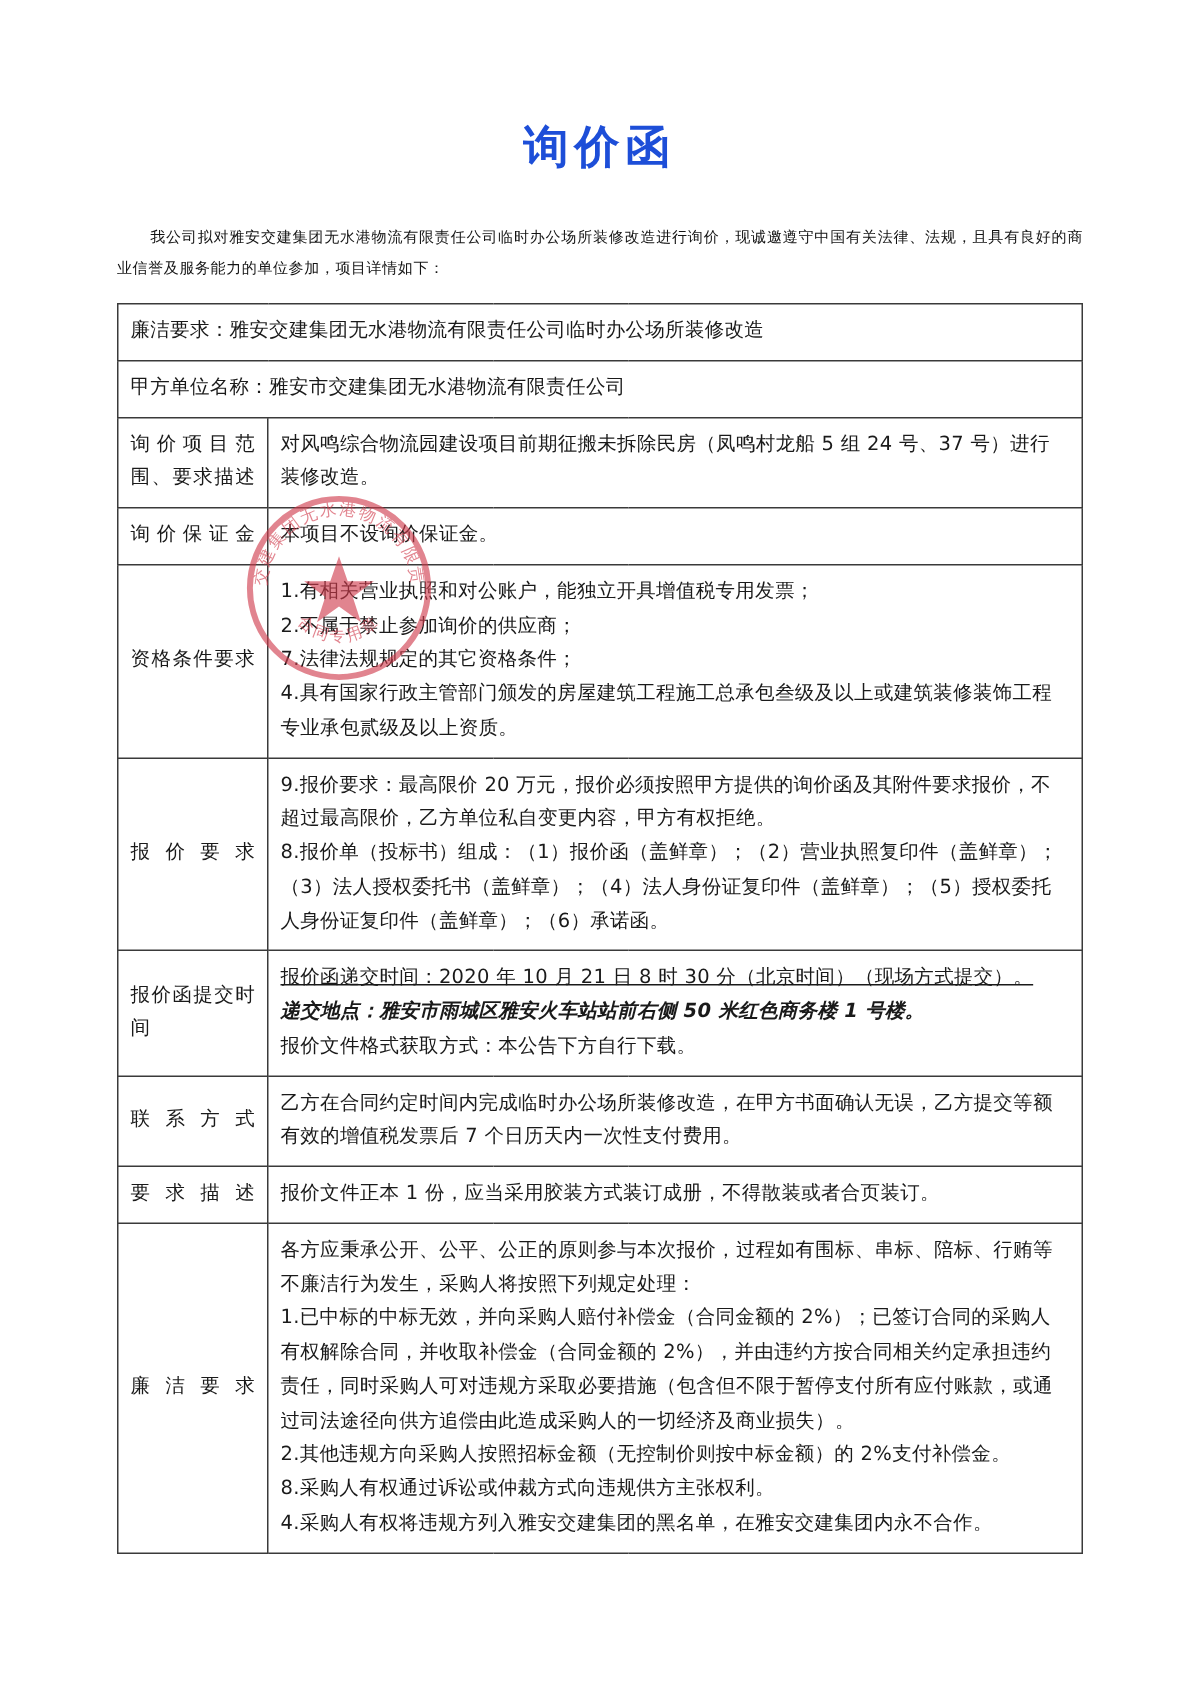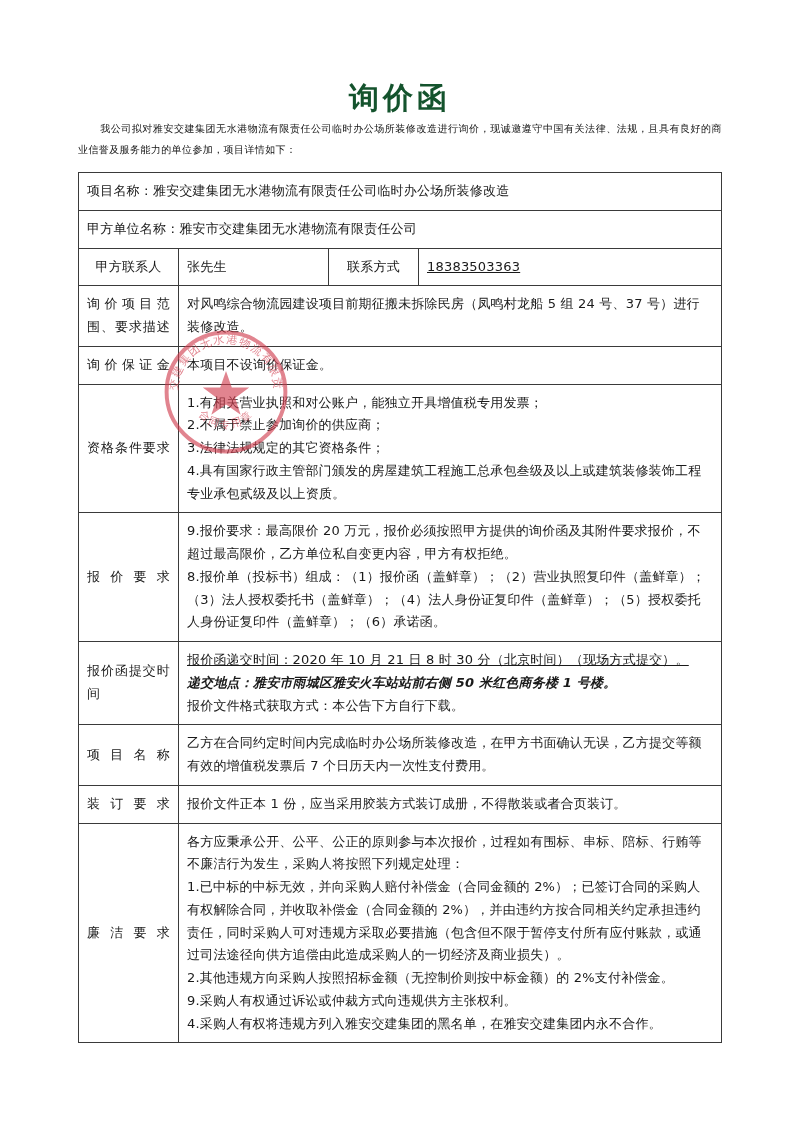--- a/index.html
+++ b/index.html
@@ -22,21 +22,22 @@
     box-sizing: border-box;
     padding: 0 78px;
   }
   .doc-title {
     text-align: center;
     font-family: "DejaVu Serif", "Liberation Serif", serif;
     font-weight: bold;
     font-size: 30px;
     letter-spacing: 4px;
     margin-top: 78px;
-    color: #14532d;
+    margin-bottom: 30px;
+    color: #1d4ed8;
   }
   .intro {
     font-size: 10px;
     line-height: 2.05;
     text-align: justify;
     letter-spacing: 0.4px;
     color: #141414;
     margin-bottom: 10px;
   }
   .intro .indent {
@@ -107,54 +108,48 @@
     <colgroup>
       <col style="width:100px">
       <col style="width:150px">
       <col style="width:90px">
       <col>
     </colgroup>
 
     <tbody>
         <tr>
       <td class="val" colspan="4">
-        <span>项目名称：</span><span>雅安交建集团无水港物流有限责任公司临时办公场所装修改造</span>
+        <span>廉洁要求：</span><span>雅安交建集团无水港物流有限责任公司临时办公场所装修改造</span>
       </td>
     </tr>
 
     <tr>
       <td class="val" colspan="4">
         <span>甲方单位名称：</span><span>雅安市交建集团无水港物流有限责任公司</span>
       </td>
     </tr>
 
-    <tr>
-      <td class="label center">甲方联系人</td>
-      <td class="val">张先生</td>
-      <td class="label center">联系方式</td>
-      <td class="val"><span class="u">18383503363</span></td>
-    </tr>
 
     <tr>
       <td class="label">询价项目范围、要求描述</td>
       <td class="val" colspan="3">对风鸣综合物流园建设项目前期征搬未拆除民房（凤鸣村龙船 5 组 24 号、37 号）进行装修改造。</td>
     </tr>
 
 
     <tr>
       <td class="label">询价保证金</td>
       <td class="val" colspan="3">本项目不设询价保证金。</td>
     </tr>
 
     <tr>
       <td class="label">资格条件要求</td>
       <td class="val lines" colspan="3">
         <p>1.有相关营业执照和对公账户，能独立开具增值税专用发票；</p>
         <p>2.不属于禁止参加询价的供应商；</p>
-        <p>3.法律法规规定的其它资格条件；</p>
+        <p>7.法律法规规定的其它资格条件；</p>
         <p>4.具有国家行政主管部门颁发的房屋建筑工程施工总承包叁级及以上或建筑装修装饰工程专业承包贰级及以上资质。</p>
       </td>
     </tr>
 
     <tr>
       <td class="label">报价要求</td>
       <td class="val lines" colspan="3">
         <p>9.报价要求：最高限价 20 万元，报价必须按照甲方提供的询价函及其附件要求报价，不超过最高限价，乙方单位私自变更内容，甲方有权拒绝。</p>
         <p>8.报价单（投标书）组成：（1）报价函（盖鲜章）；（2）营业执照复印件（盖鲜章）；（3）法人授权委托书（盖鲜章）；（4）法人身份证复印件（盖鲜章）；（5）授权委托人身份证复印件（盖鲜章）；（6）承诺函。</p>
       </td>
@@ -163,36 +158,36 @@
     <tr>
       <td class="label">报价函提交时间</td>
       <td class="val lines" colspan="3">
         <p class="u">报价函递交时间：2020 年 10 月 21 日 8 时 30 分（北京时间）（现场方式提交）。</p>
         <p class="bold">递交地点：雅安市雨城区雅安火车站站前右侧 50 米红色商务楼 1 号楼。</p>
         <p>报价文件格式获取方式：本公告下方自行下载。</p>
       </td>
     </tr>
 
     <tr>
-      <td class="label">项目名称</td>
+      <td class="label">联系方式</td>
       <td class="val" colspan="3">乙方在合同约定时间内完成临时办公场所装修改造，在甲方书面确认无误，乙方提交等额有效的增值税发票后 7 个日历天内一次性支付费用。</td>
     </tr>
 
     <tr>
-      <td class="label">装订要求</td>
+      <td class="label">要求描述</td>
       <td class="val" colspan="3">报价文件正本 1 份，应当采用胶装方式装订成册，不得散装或者合页装订。</td>
     </tr>
 
     <tr>
       <td class="label">廉洁要求</td>
       <td class="val lines tall" colspan="3" style="height:200px; vertical-align:middle;">
         <p>各方应秉承公开、公平、公正的原则参与本次报价，过程如有围标、串标、陪标、行贿等不廉洁行为发生，采购人将按照下列规定处理：</p>
         <p>1.已中标的中标无效，并向采购人赔付补偿金（合同金额的 2%）；已签订合同的采购人有权解除合同，并收取补偿金（合同金额的 2%），并由违约方按合同相关约定承担违约责任，同时采购人可对违规方采取必要措施（包含但不限于暂停支付所有应付账款，或通过司法途径向供方追偿由此造成采购人的一切经济及商业损失）。</p>
         <p>2.其他违规方向采购人按照招标金额（无控制价则按中标金额）的 2%支付补偿金。</p>
-        <p>9.采购人有权通过诉讼或仲裁方式向违规供方主张权利。</p>
+        <p>8.采购人有权通过诉讼或仲裁方式向违规供方主张权利。</p>
         <p>4.采购人有权将违规方列入雅安交建集团的黑名单，在雅安交建集团内永不合作。</p>
       </td>
     </tr>
   </tbody>
     </table>
 
   <svg class="stamp" viewBox="0 0 200 200">
     <defs>
       <path id="arcTop" d="M 26 100 A 74 74 0 0 1 174 100"></path>
       <path id="arcBottom" d="M 46 100 A 54 54 0 0 0 154 100"></path>

